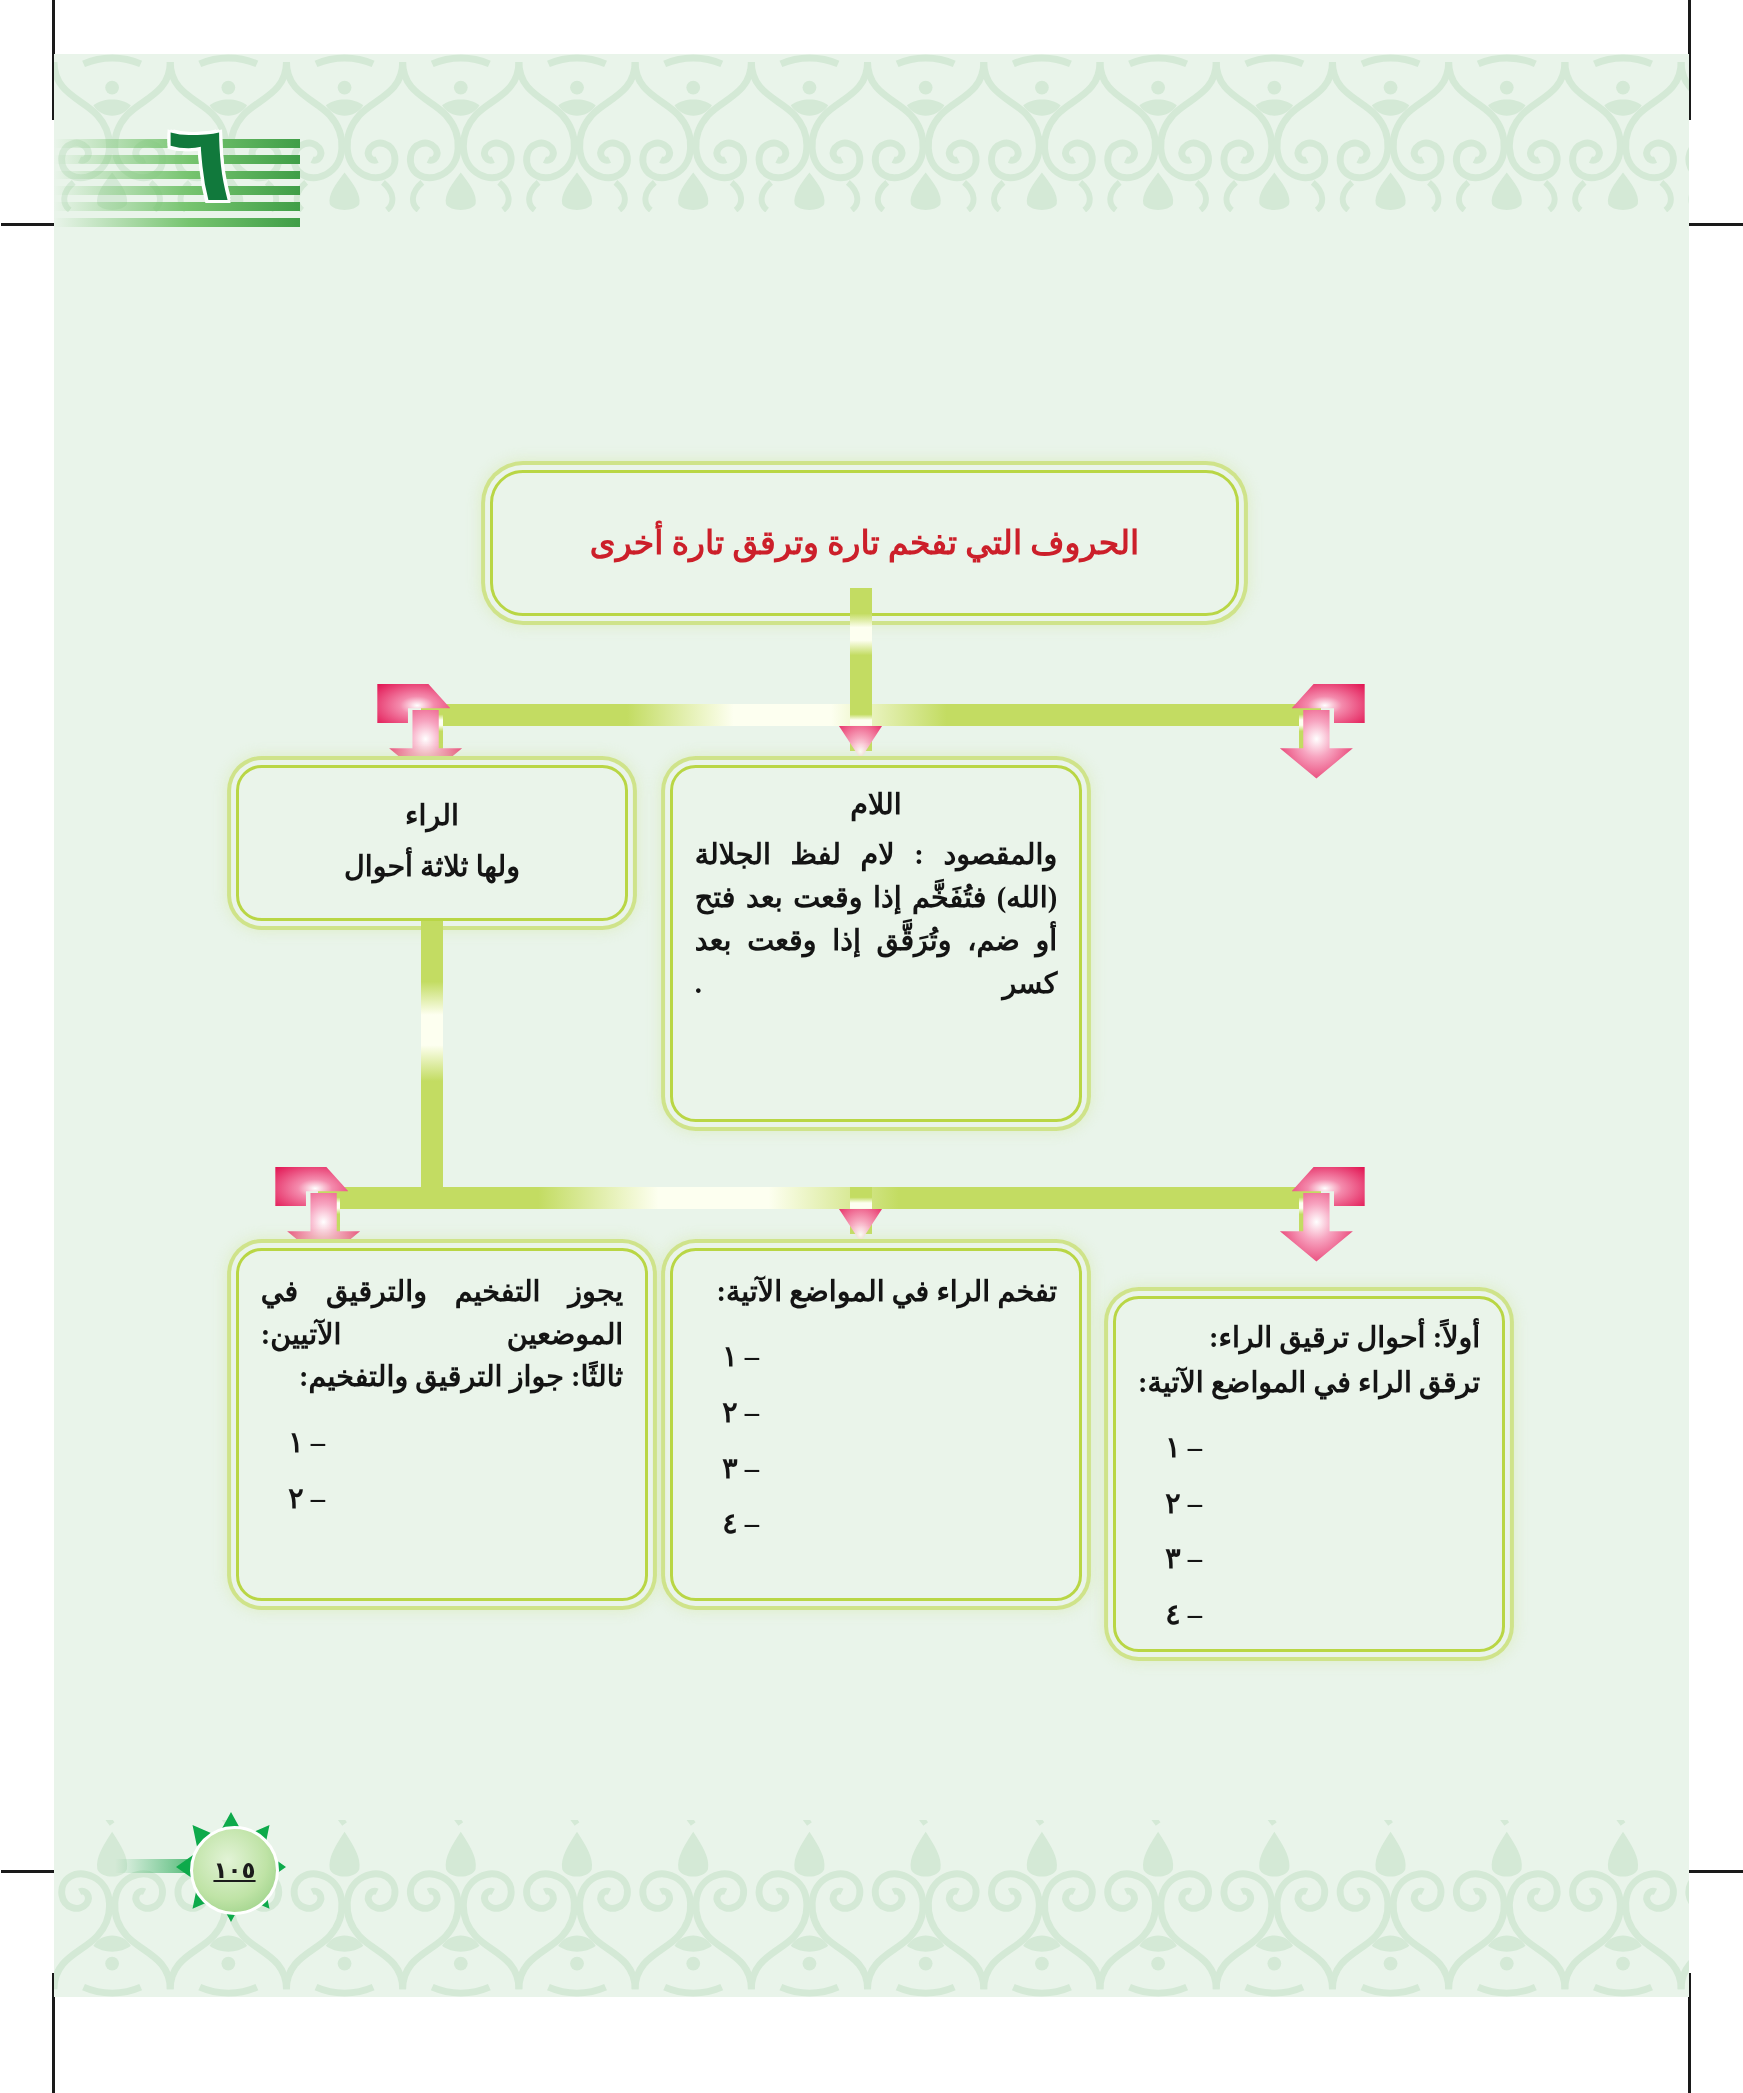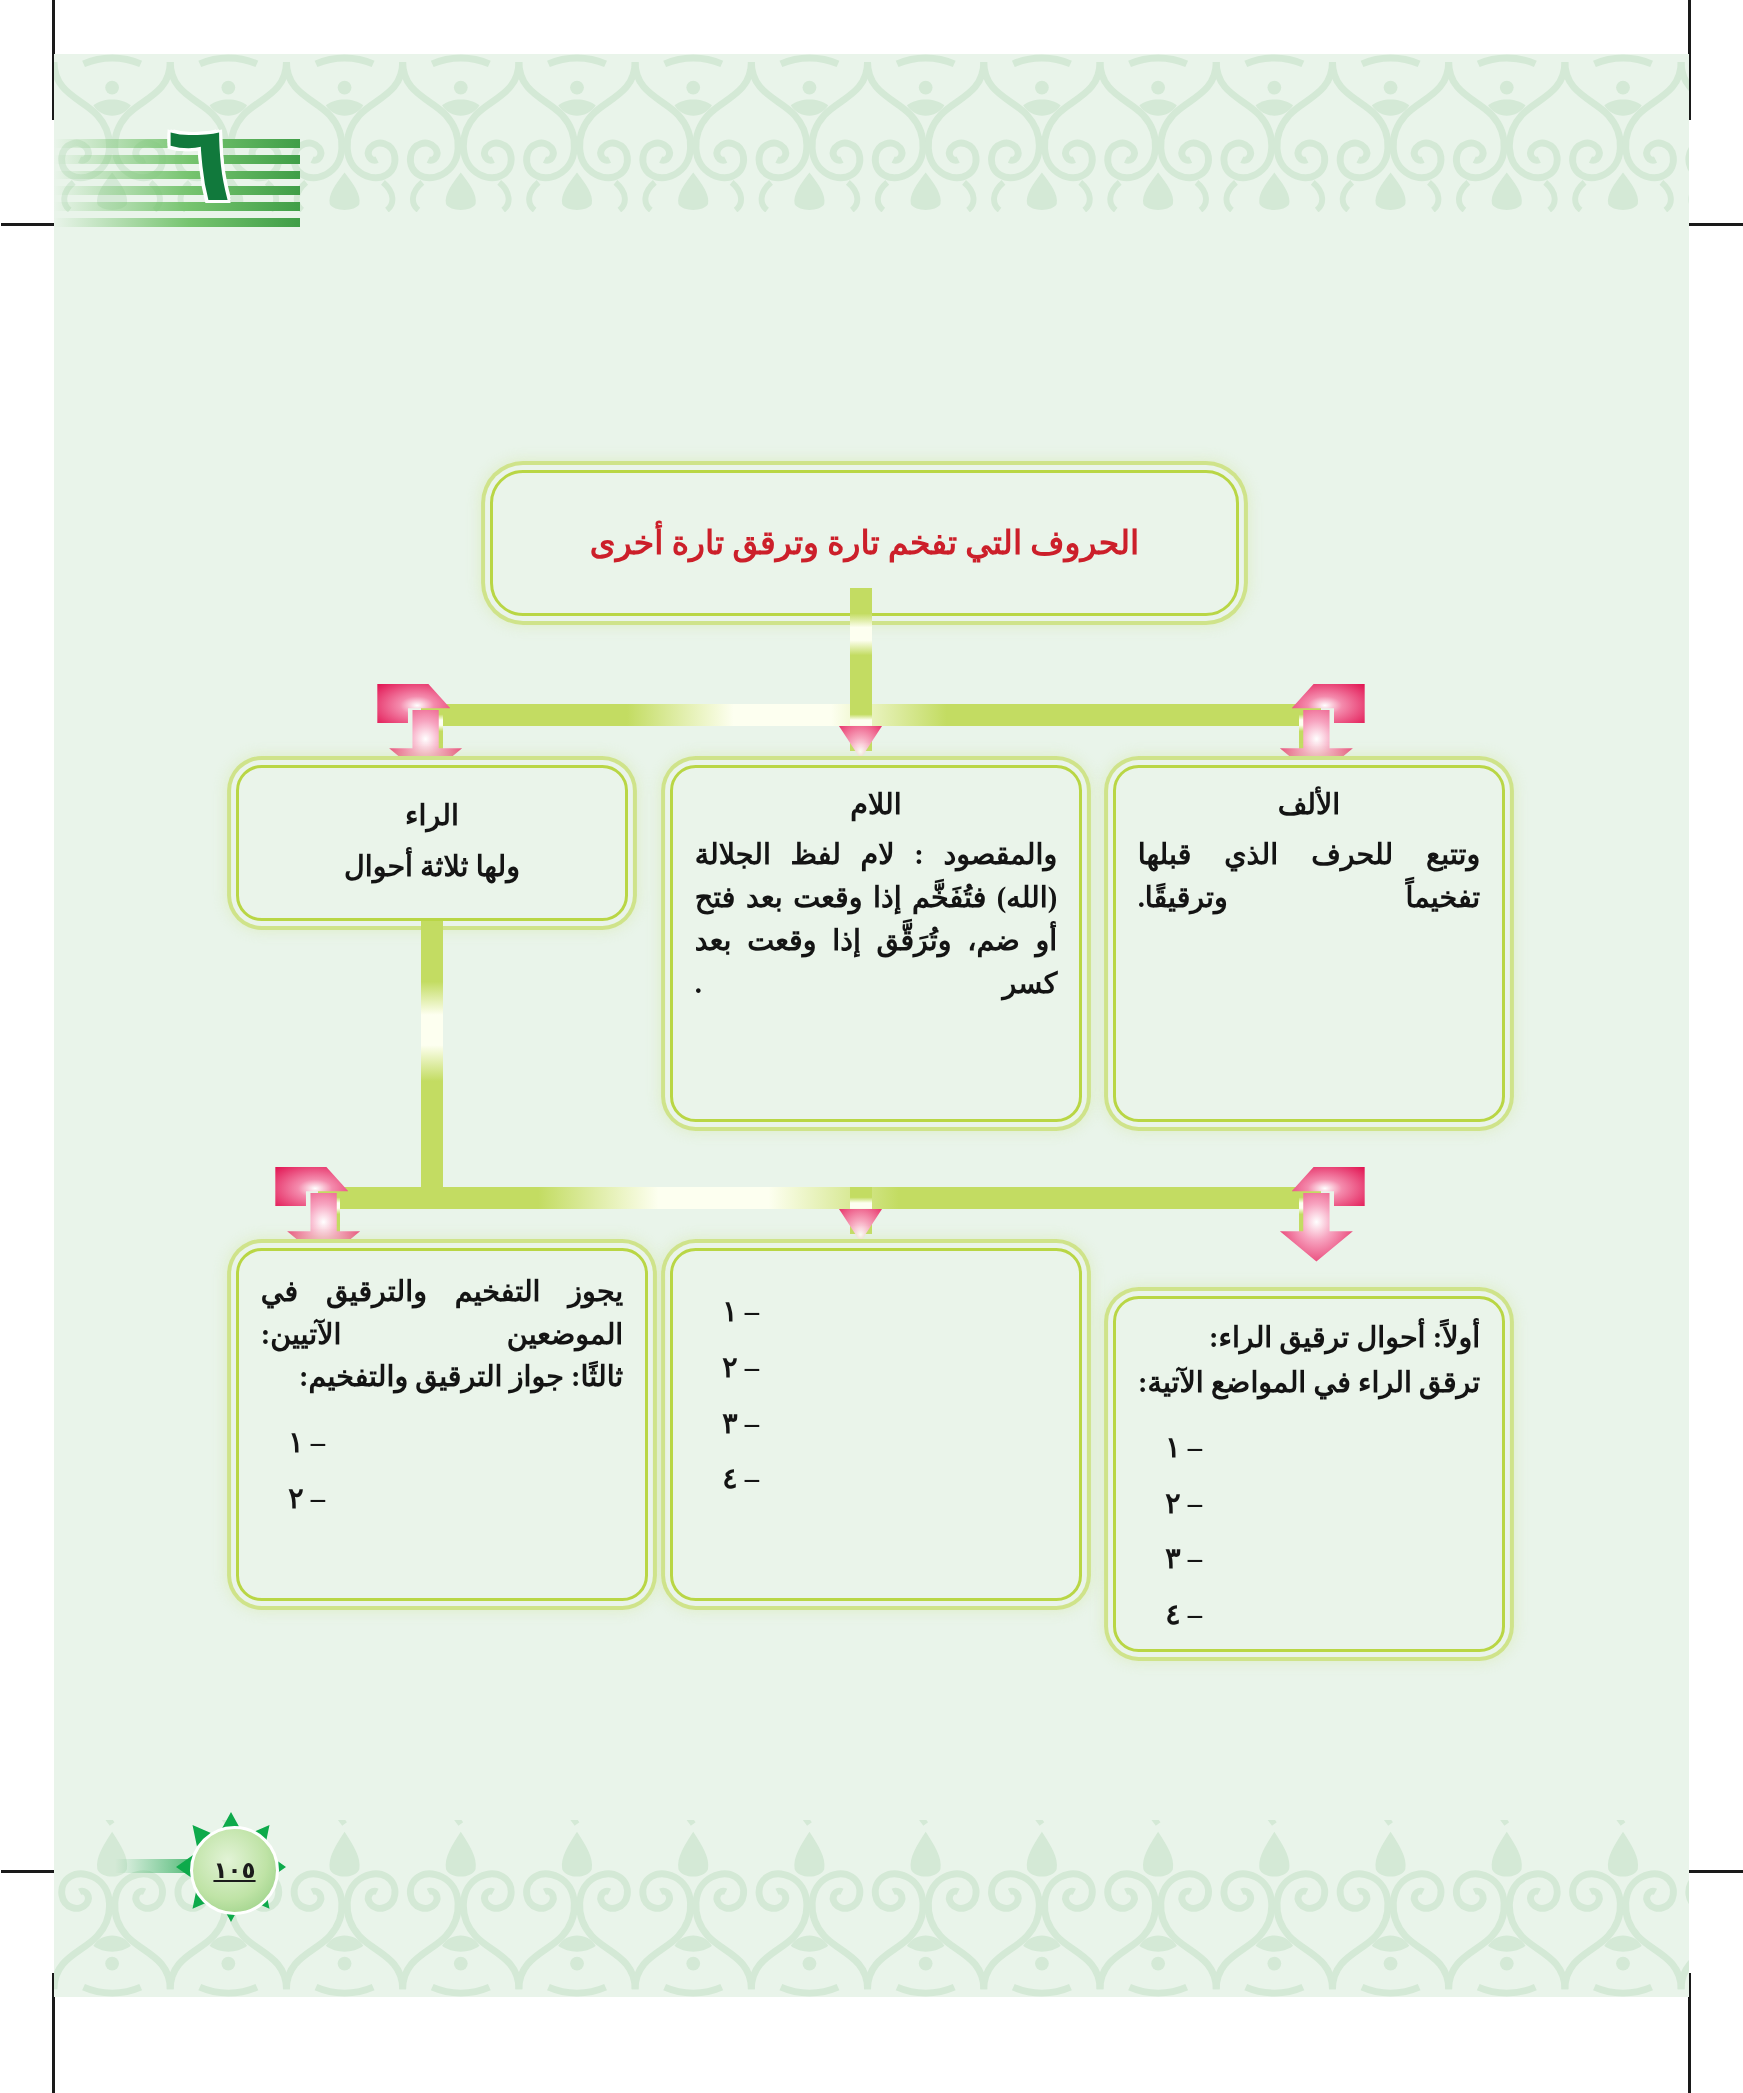--- a/index.html
+++ b/index.html
@@ -206,24 +206,20 @@
     <div class="arrow-el flipx" style="left:323px;top:630px;">
       <div class="a-top"></div>
         <div class="a-bot"></div>
     </div>
     <div class="tri-soft" style="left:785px;top:672px;"></div>
     <div class="arrow-el" style="left:1220px;top:630px;">
       <div class="a-top"></div>
         <div class="a-bot"></div>
     </div>
 
-    <div class="node" id="node-alef">
-      <div class="title">الألف</div>
-      <div class="body">وتتبع للحرف الذي قبلها تفخيماً وترقيقًا.</div>
-    </div>
 
     <div class="node" id="node-lam">
       <div class="title">اللام</div>
       <div class="body">والمقصود : لام لفظ الجلالة (الله) فتُفَخَّم إذا وقعت بعد فتح أو ضم، وتُرَقَّق إذا وقعت بعد كسر .</div>
     </div>
 
     <div class="node" id="node-raa">
       <div class="title">الراء</div>
       <div class="body c">ولها ثلاثة أحوال</div>
     </div>
@@ -251,20 +247,21 @@
       <div class="body r" style="margin-top:2px;">ترقق الراء في المواضع الآتية:</div>
       <div class="blanks">
         <div>١ –</div>
         <div>٢ –</div>
         <div>٣ –</div>
         <div>٤ –</div>
       </div>
     </div>
 
     <div class="node" id="node-second">
+      <div class="body r" style="margin-top:2px;">تفخم الراء في المواضع الآتية:</div>
       <div class="blanks">
         <div>١ –</div>
         <div>٢ –</div>
         <div>٣ –</div>
         <div>٤ –</div>
       </div>
     </div>
 
     <div class="node" id="node-third">
       <div class="body" style="margin-top:2px;">يجوز التفخيم والترقيق في الموضعين الآتيين:</div>

